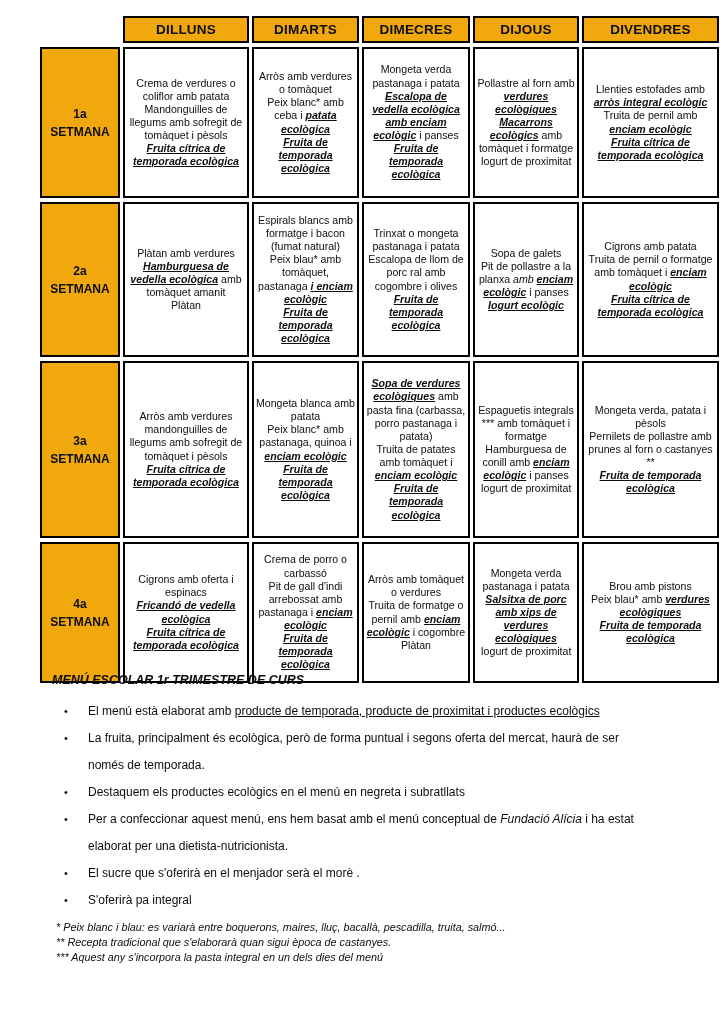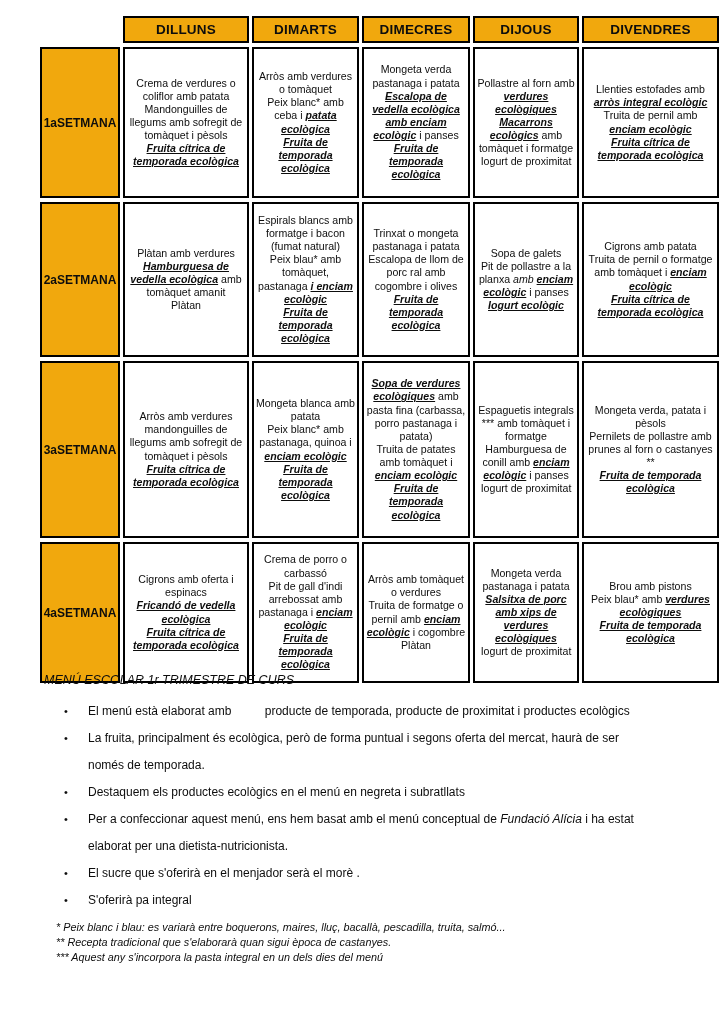--- a/index.html
+++ b/index.html
@@ -19,38 +19,38 @@
     column-gap:3px;row-gap:4px;
   }
   .corner{background:transparent;}
   .day-header{
     background:#F1A80D;border:2px solid #000;
     display:flex;align-items:center;justify-content:center;
     font-weight:bold;font-size:13.5px;letter-spacing:.2px;
   }
   .week-label{
     background:#F1A80D;border:2px solid #000;
-    display:flex;flex-direction:row;align-items:center;justify-content:center;
+    display:flex;flex-direction:column;align-items:center;justify-content:center;
     font-weight:bold;font-size:12px;line-height:1.5;text-align:center;
   }
   .menu-cell{
     background:#fff;border:2px solid #000;
     font-size:10.6px;line-height:1.24;text-align:center;
     padding:4px 2px;display:flex;flex-direction:column;justify-content:center;
     overflow:hidden;
   }
   .dish{margin:0;}
   .eco{font-weight:bold;font-style:italic;text-decoration:underline;}
   .ital{font-style:italic;}
-  .und{margin-left:30px;}
+  .und{text-decoration:underline;}
 
   
   .doc-title{
-    position:absolute;left:44px;top:673px;
-    font-weight:normal;font-style:italic;font-size:12.5px;
+    position:absolute;left:52px;top:673px;
+    font-weight:bold;font-style:italic;font-size:12.5px;
   }
   .notes{
     position:absolute;left:64px;top:698px;width:575px;
     margin:0;padding:0;list-style:none;font-size:12px;
   }
   .note-item{display:flex;line-height:27px;}
   .note-bullet{width:24px;flex:0 0 24px;font-size:11px;}
   .note-text{flex:1;}
   .footnotes{
     position:absolute;left:56px;top:920px;width:640px;

